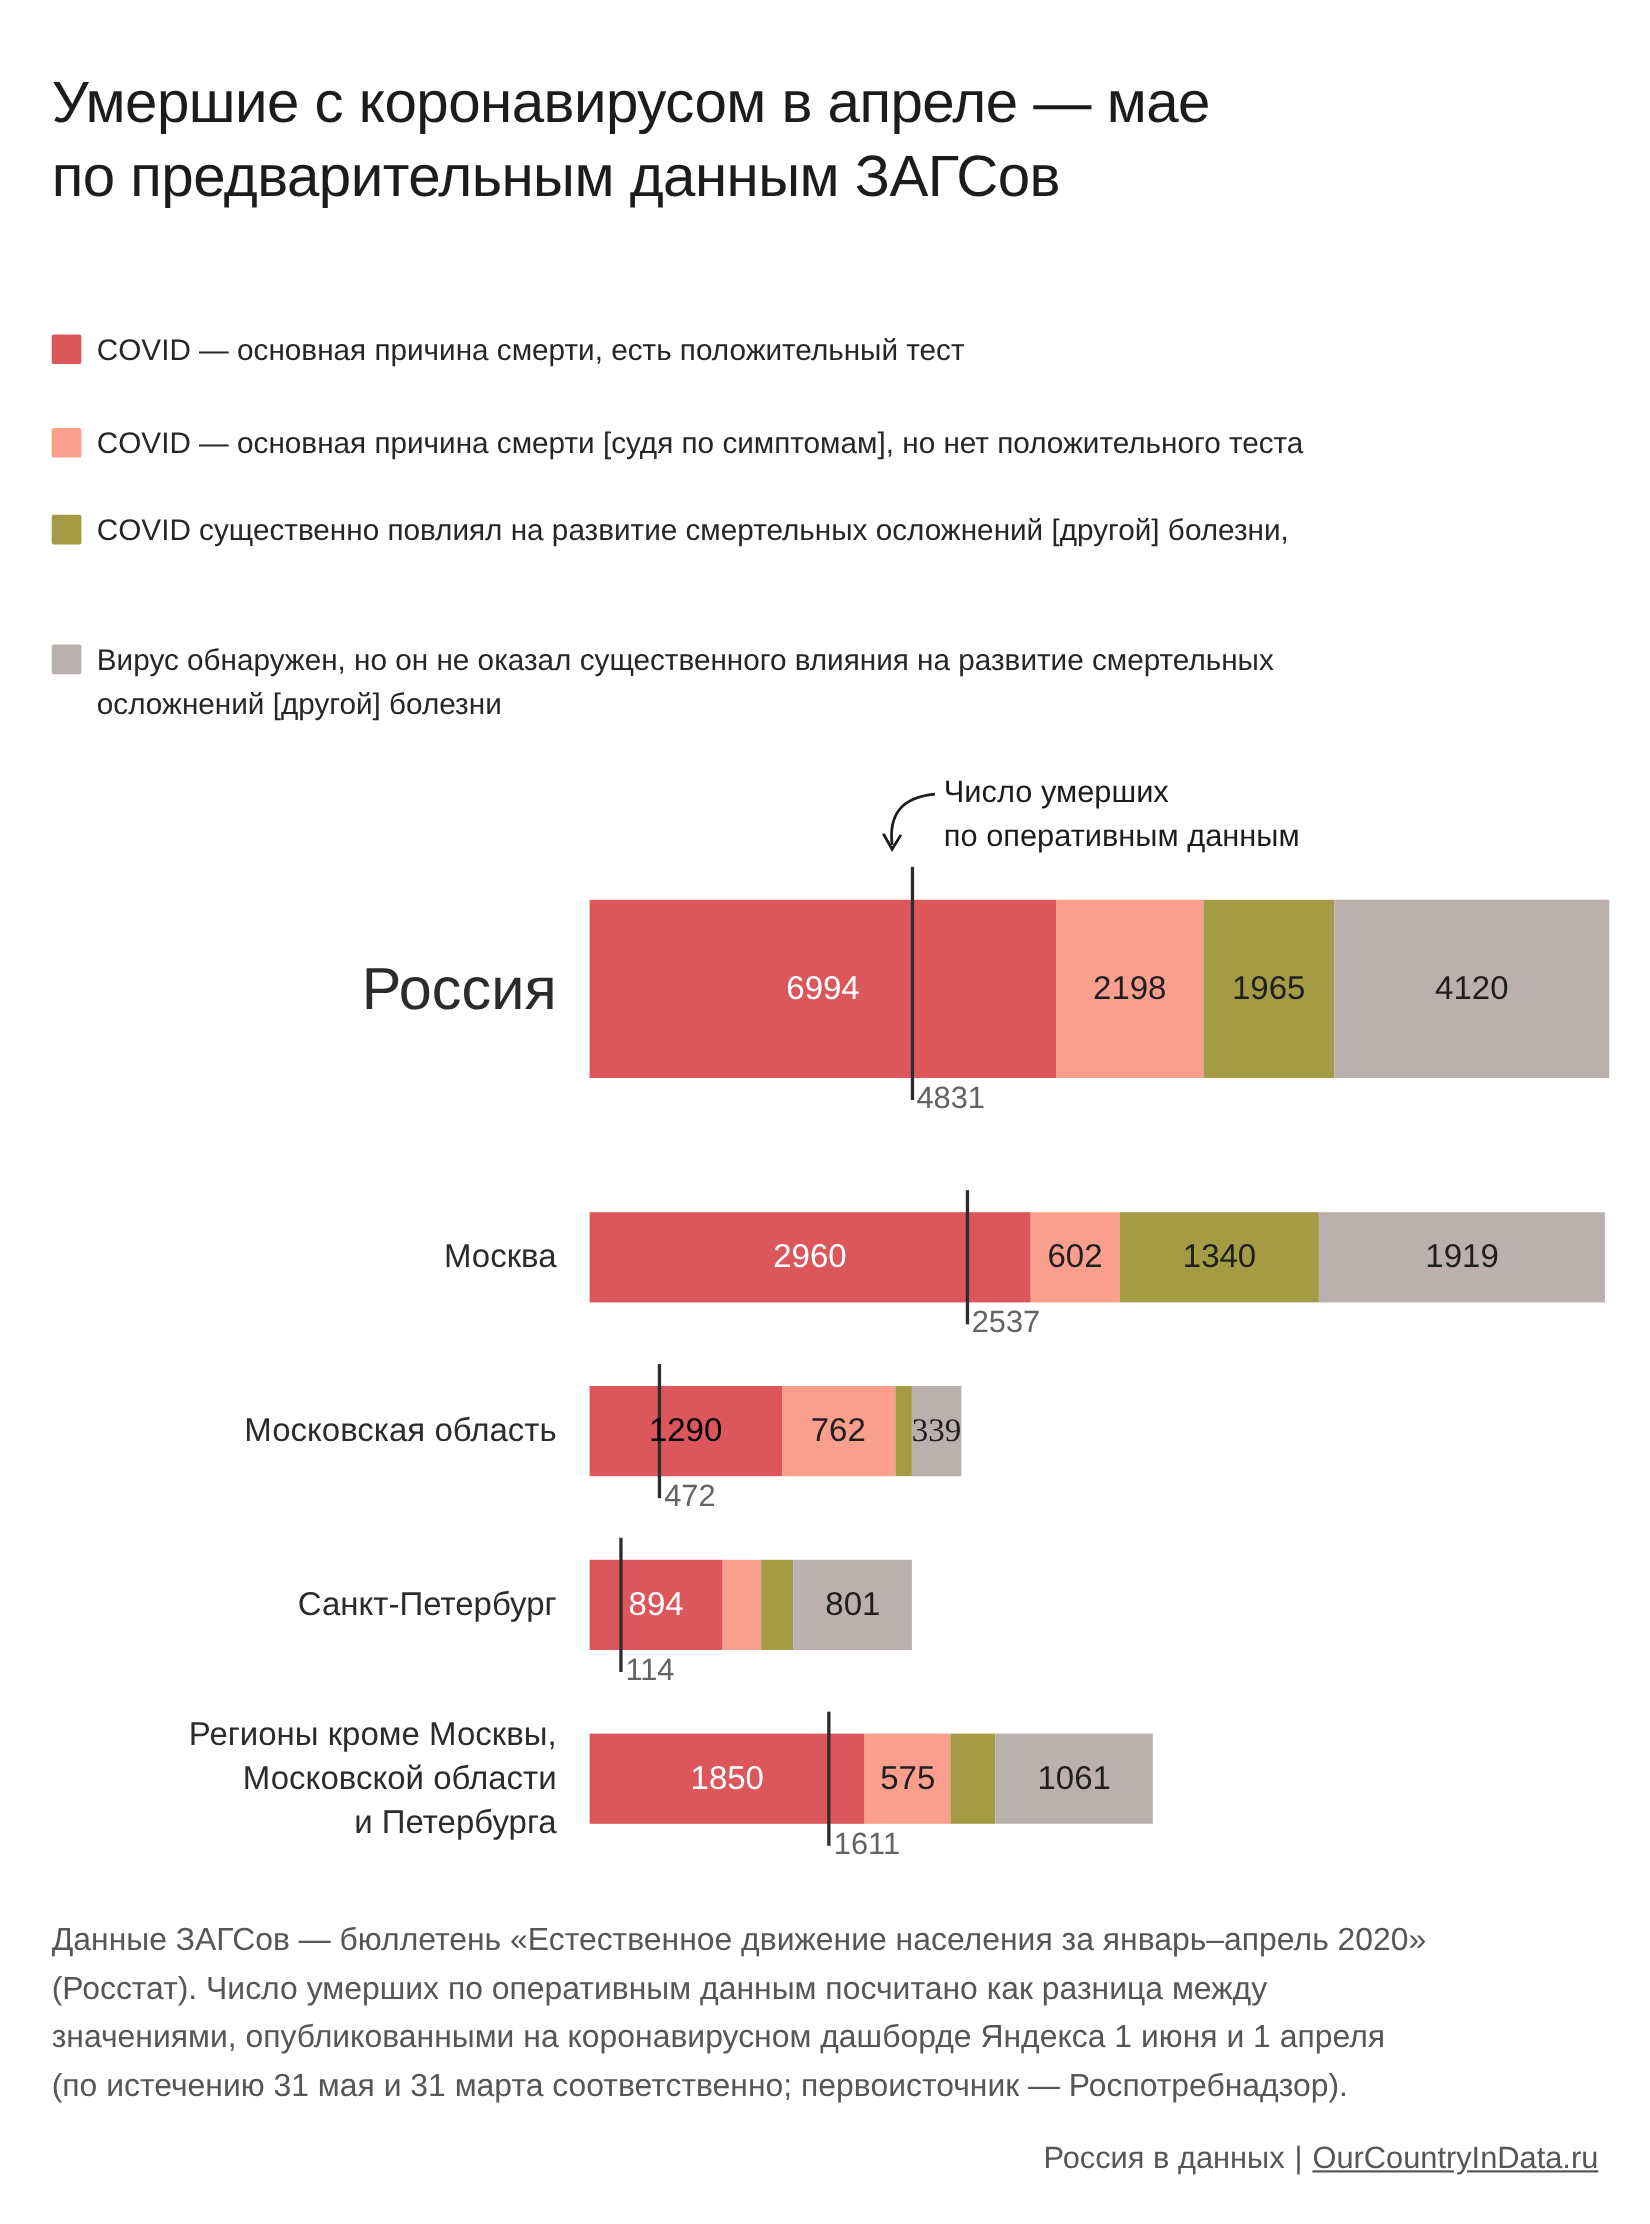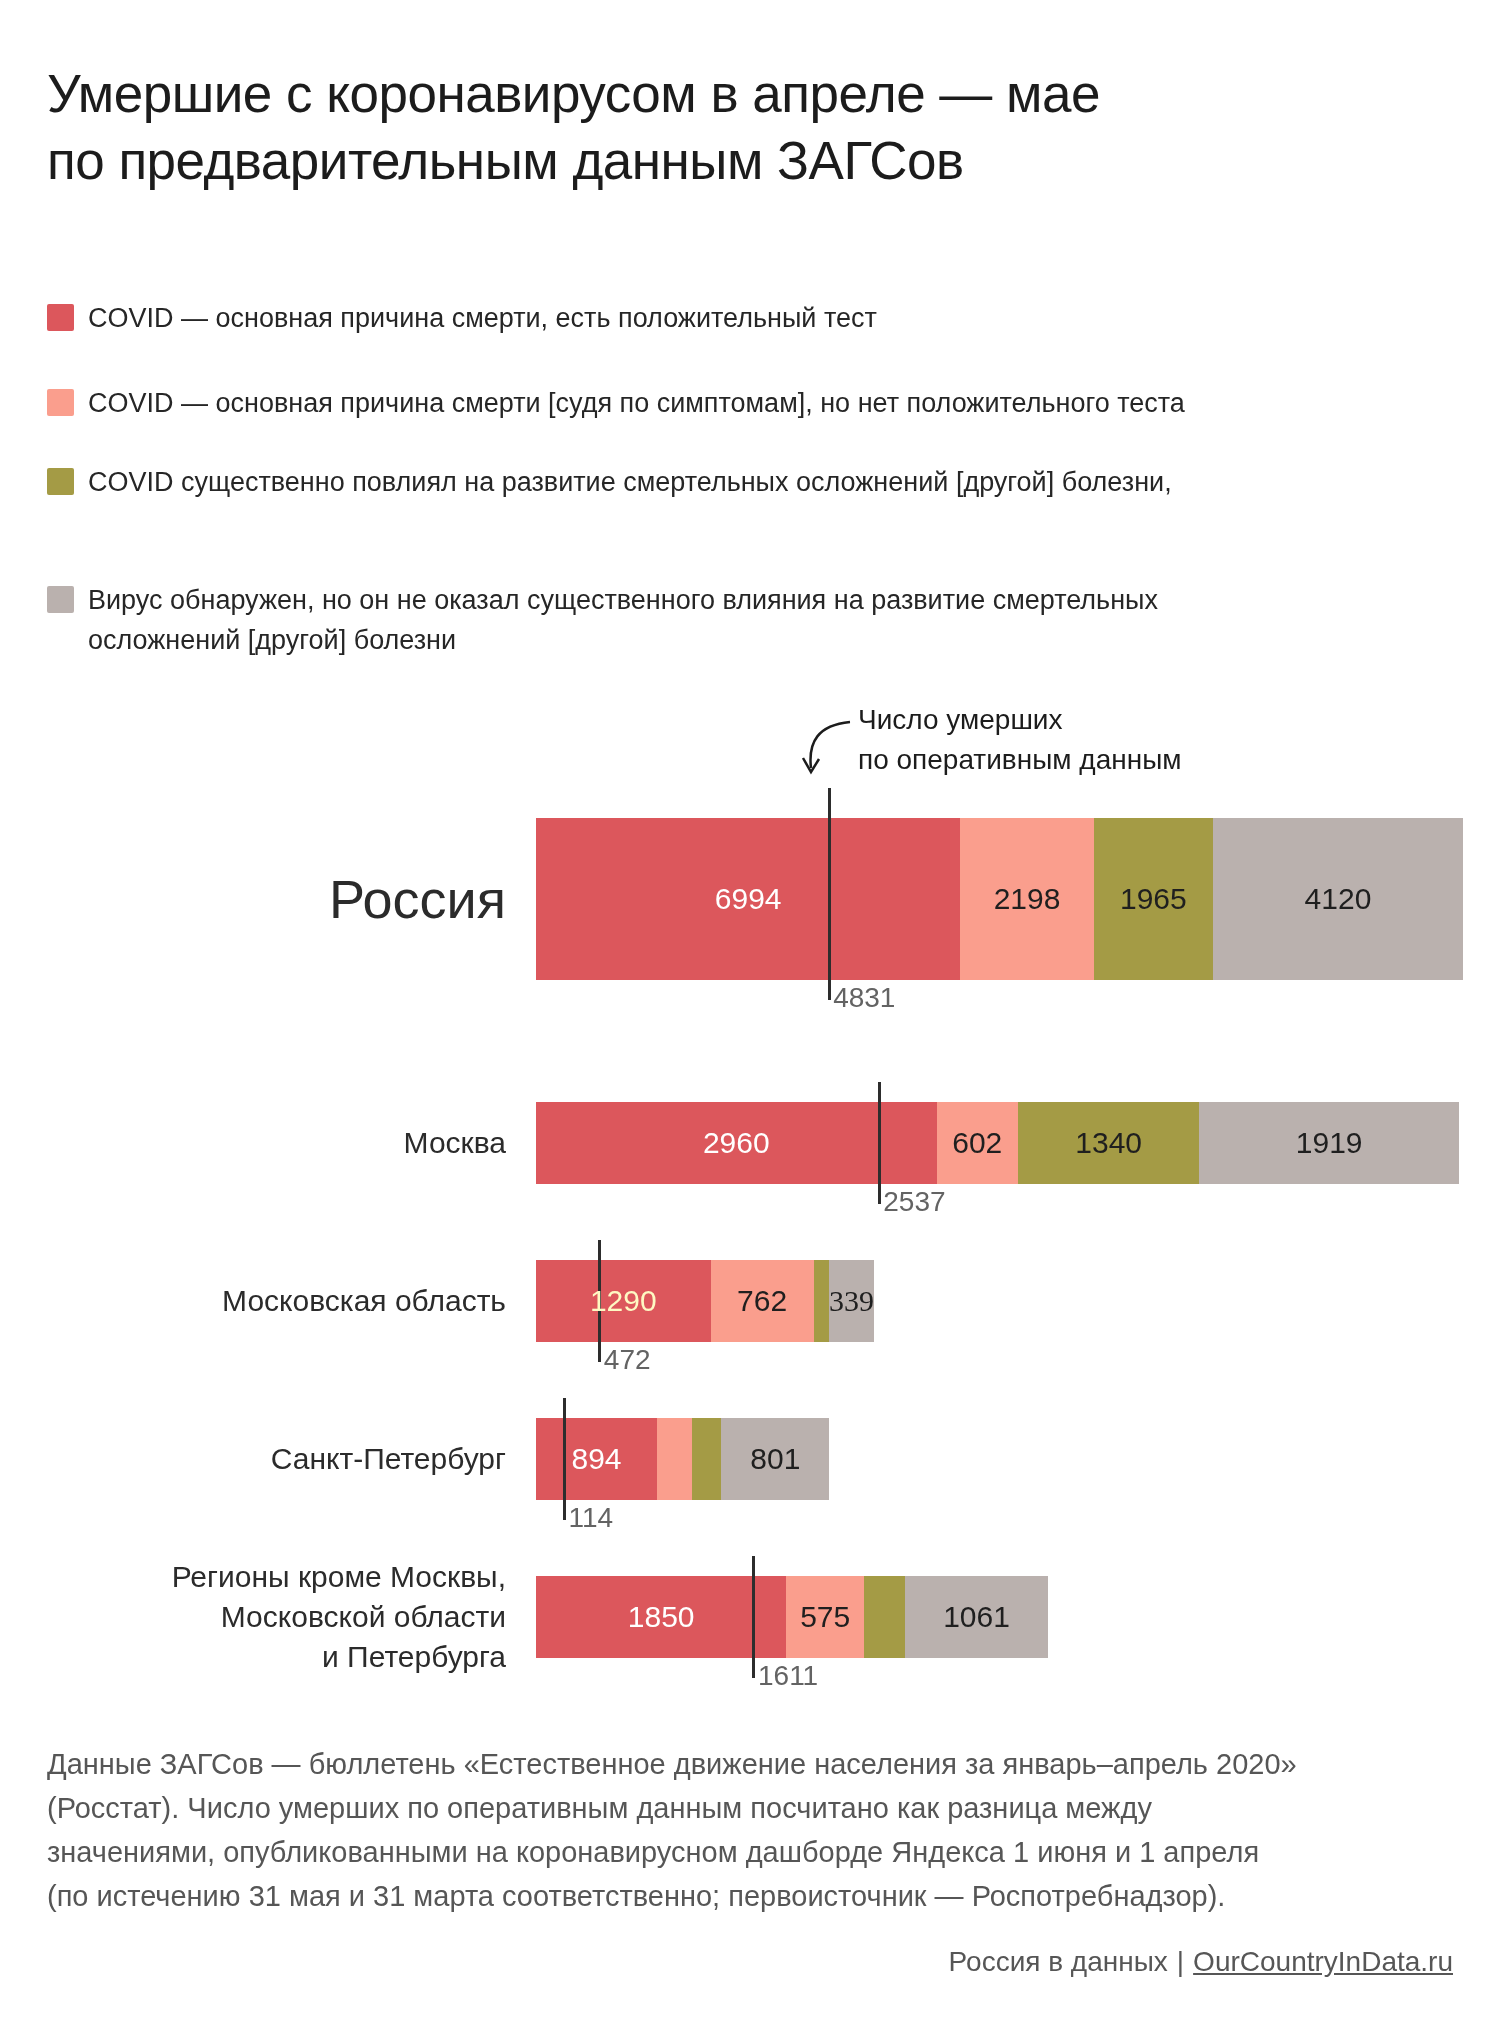--- a/index.html
+++ b/index.html
@@ -123,21 +123,21 @@
           <span class="seg-label" style="color: rgb(31, 31, 31);">1919</span>
         </div>
       </div>
       <div class="marker-line" style="left: 877.8px; top: 1082px; height: 122px; background: rgb(45, 45, 45);"></div>
       <div class="marker-label" style="left: 883.3px; top: 1186px; color: rgb(99, 99, 99);">2537</div>
       <div class="row-label" style="top: 1281px; font-size: 30px; line-height: 40px;">
         <div>Московская область</div>
       </div>
       <div class="bar" style="left: 536px; top: 1260px; height: 82px;">
         <div class="seg" style="left: 0px; width: 174.559px; background: rgb(220, 87, 92);">
-          <span class="seg-label" style="color: #fef9c3;">1290</span>
+          <span class="seg-label" style="color: #000000;">1290</span>
         </div>
         <div class="seg" style="left: 174.559px; width: 103.112px; background: rgb(250, 158, 141);">
           <span class="seg-label" style="color: rgb(31, 31, 31);">762</span>
         </div>
         <div class="seg" style="left: 277.671px; width: 14.8849px; background: rgb(164, 155, 69);"></div>
         <div class="seg" style="left: 292.556px; width: 45.8726px; background: rgb(186, 177, 174); font-family: Liberation Serif, serif;">
           <span class="seg-label" style="color: rgb(31, 31, 31);">339</span>
         </div>
       </div>
       <div class="marker-line" style="left: 598.37px; top: 1240px; height: 122px; background: rgb(45, 45, 45);"></div>

